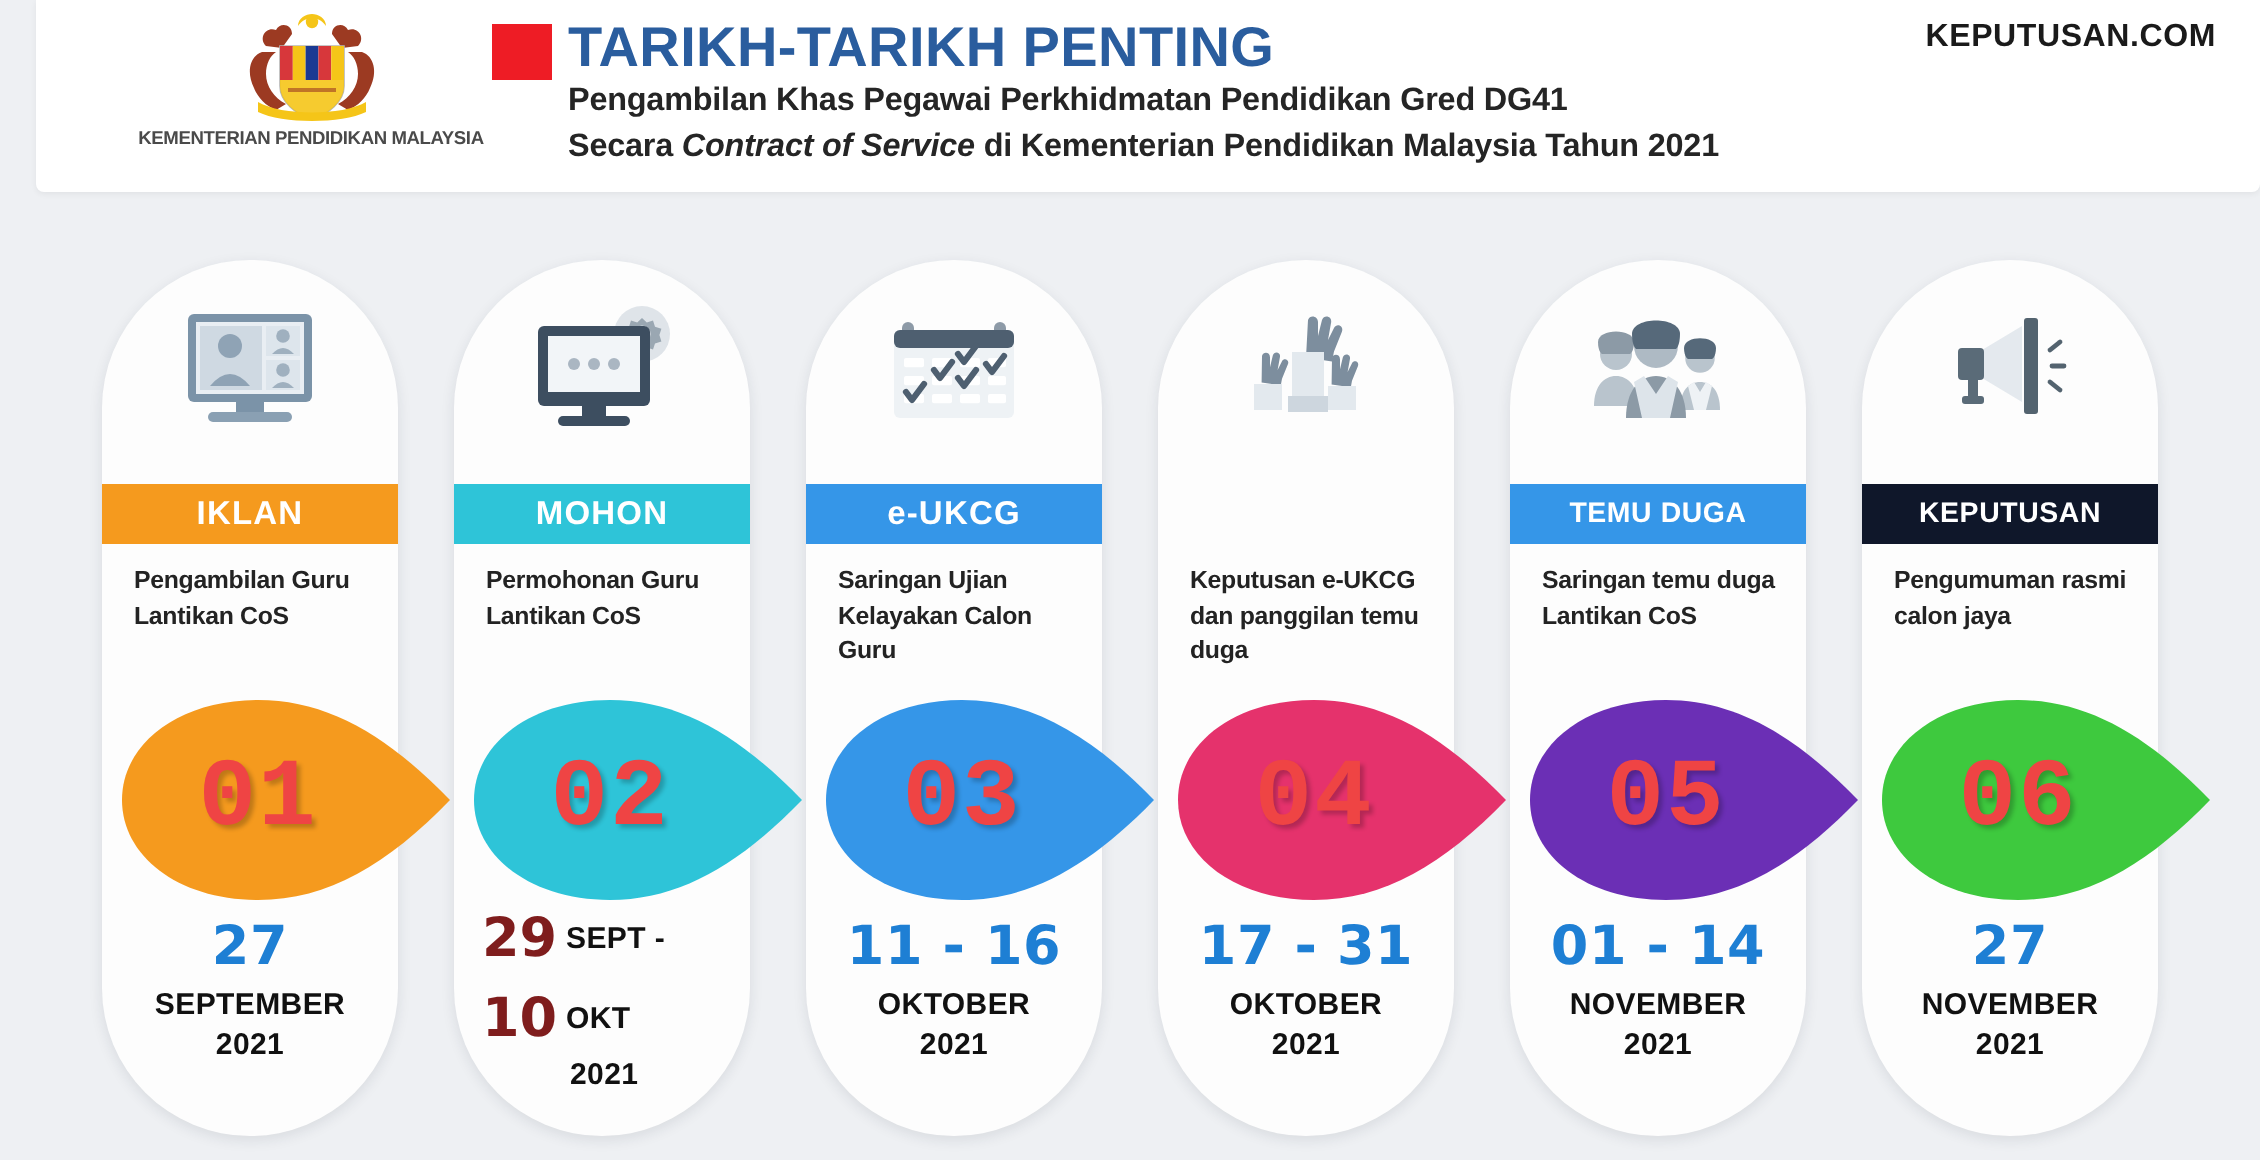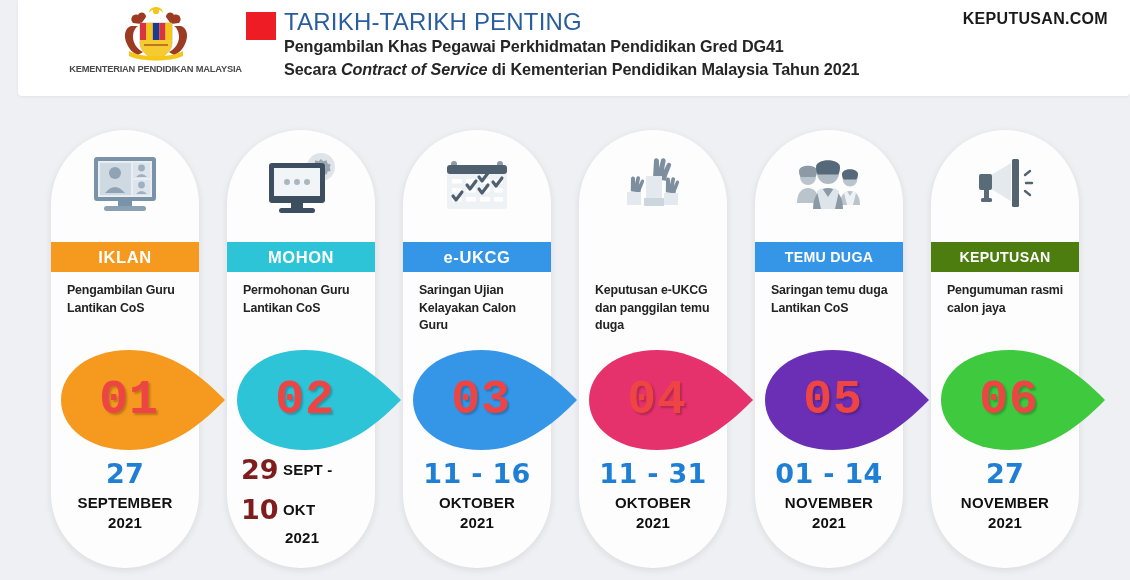--- a/index.html
+++ b/index.html
@@ -51,22 +51,22 @@
     height: 28px;
     background: #ee1c25;
   }
 
   #title-block {
     position: absolute;
     left: 266px;
     top: 9px;
   }
   #main-title {
-    font-size: 24px;
-    font-weight: normal;
+    font-size: 28px;
+    font-weight: bold;
     color: #2a5d9e;
     letter-spacing: 0.2px;
     line-height: 1.08;
   }
   .subtitle-line {
     font-size: 16.2px;
     font-weight: bold;
     color: #252525;
     line-height: 1.42;
     letter-spacing: -0.1px;
@@ -439,21 +439,21 @@
       <path d="M15 24 c0.6 -2.4 4 -2 4 0.6 l0 5 1.4 -5.8 c0.6 -2.4 4 -1.8 3.6 0.6 l-1.2 6.6 2.2 -4.4 c1 -2 3.8 -0.8 3 1.4 l-3 7.4 -0.6 3.2 -9.6 -1.4 Z" fill="#7d8e9e"></path>
       <rect x="11" y="38" width="14" height="13" fill="#e3e9ee"></rect>
       <path d="M50 25 c0.6 -2.4 4 -2 4 0.6 l0 5 1.4 -5.8 c0.6 -2.4 4 -1.8 3.6 0.6 l-1.2 6.6 2.2 -4.4 c1 -2 3.8 -0.8 3 1.4 l-3 7.4 -0.6 3.2 -9.6 -1.4 Z" fill="#7d8e9e"></path>
       <rect x="48" y="39" width="14" height="12" fill="#e3e9ee"></rect>
       <rect x="28" y="44" width="20" height="8" fill="#cdd6de"></rect>
     </svg></span>
       </div>
       <div class="desc">Keputusan e-UKCG dan panggilan temu duga</div>
 
       <div class="date-block">
-        <div class="date-day">11 - 31</div>
+        <div class="date-day">17 - 31</div>
         <div class="date-month">OKTOBER</div>
         <div class="date-year">2021</div>
       </div>
     </div>
     <div class="num-wrap">
 
     <svg width="168" height="104" viewBox="0 0 168 104">
       <path d="M70 2
                C 30 2 2 24 2 52
                C 2 80 30 102 70 102
@@ -512,21 +512,21 @@
       <rect x="12" y="19" width="13" height="16" rx="2" fill="#5a6b78"></rect>
       <rect x="17" y="34" width="5" height="10" fill="#5a6b78"></rect>
       <rect x="14" y="43" width="11" height="4" rx="1.5" fill="#5a6b78"></rect>
       <g stroke="#53636f" stroke-width="2.4" stroke-linecap="round">
         <path d="M58 20 l5 -4"></path>
                 <path d="M59 28 l6 0"></path>
                 <path d="M58 36 l5 4"></path>
       </g>
     </svg></span>
       </div>
-      <div class="label-band small" style="background:#4d7c0f">
+      <div class="label-band small" style="background:#0f172a">
         <span class="band-text">KEPUTUSAN</span>
       </div>
       <div class="desc">Pengumuman rasmi calon jaya</div>
 
       <div class="date-block">
         <div class="date-day">27</div>
         <div class="date-month">NOVEMBER</div>
         <div class="date-year">2021</div>
       </div>
     </div>

